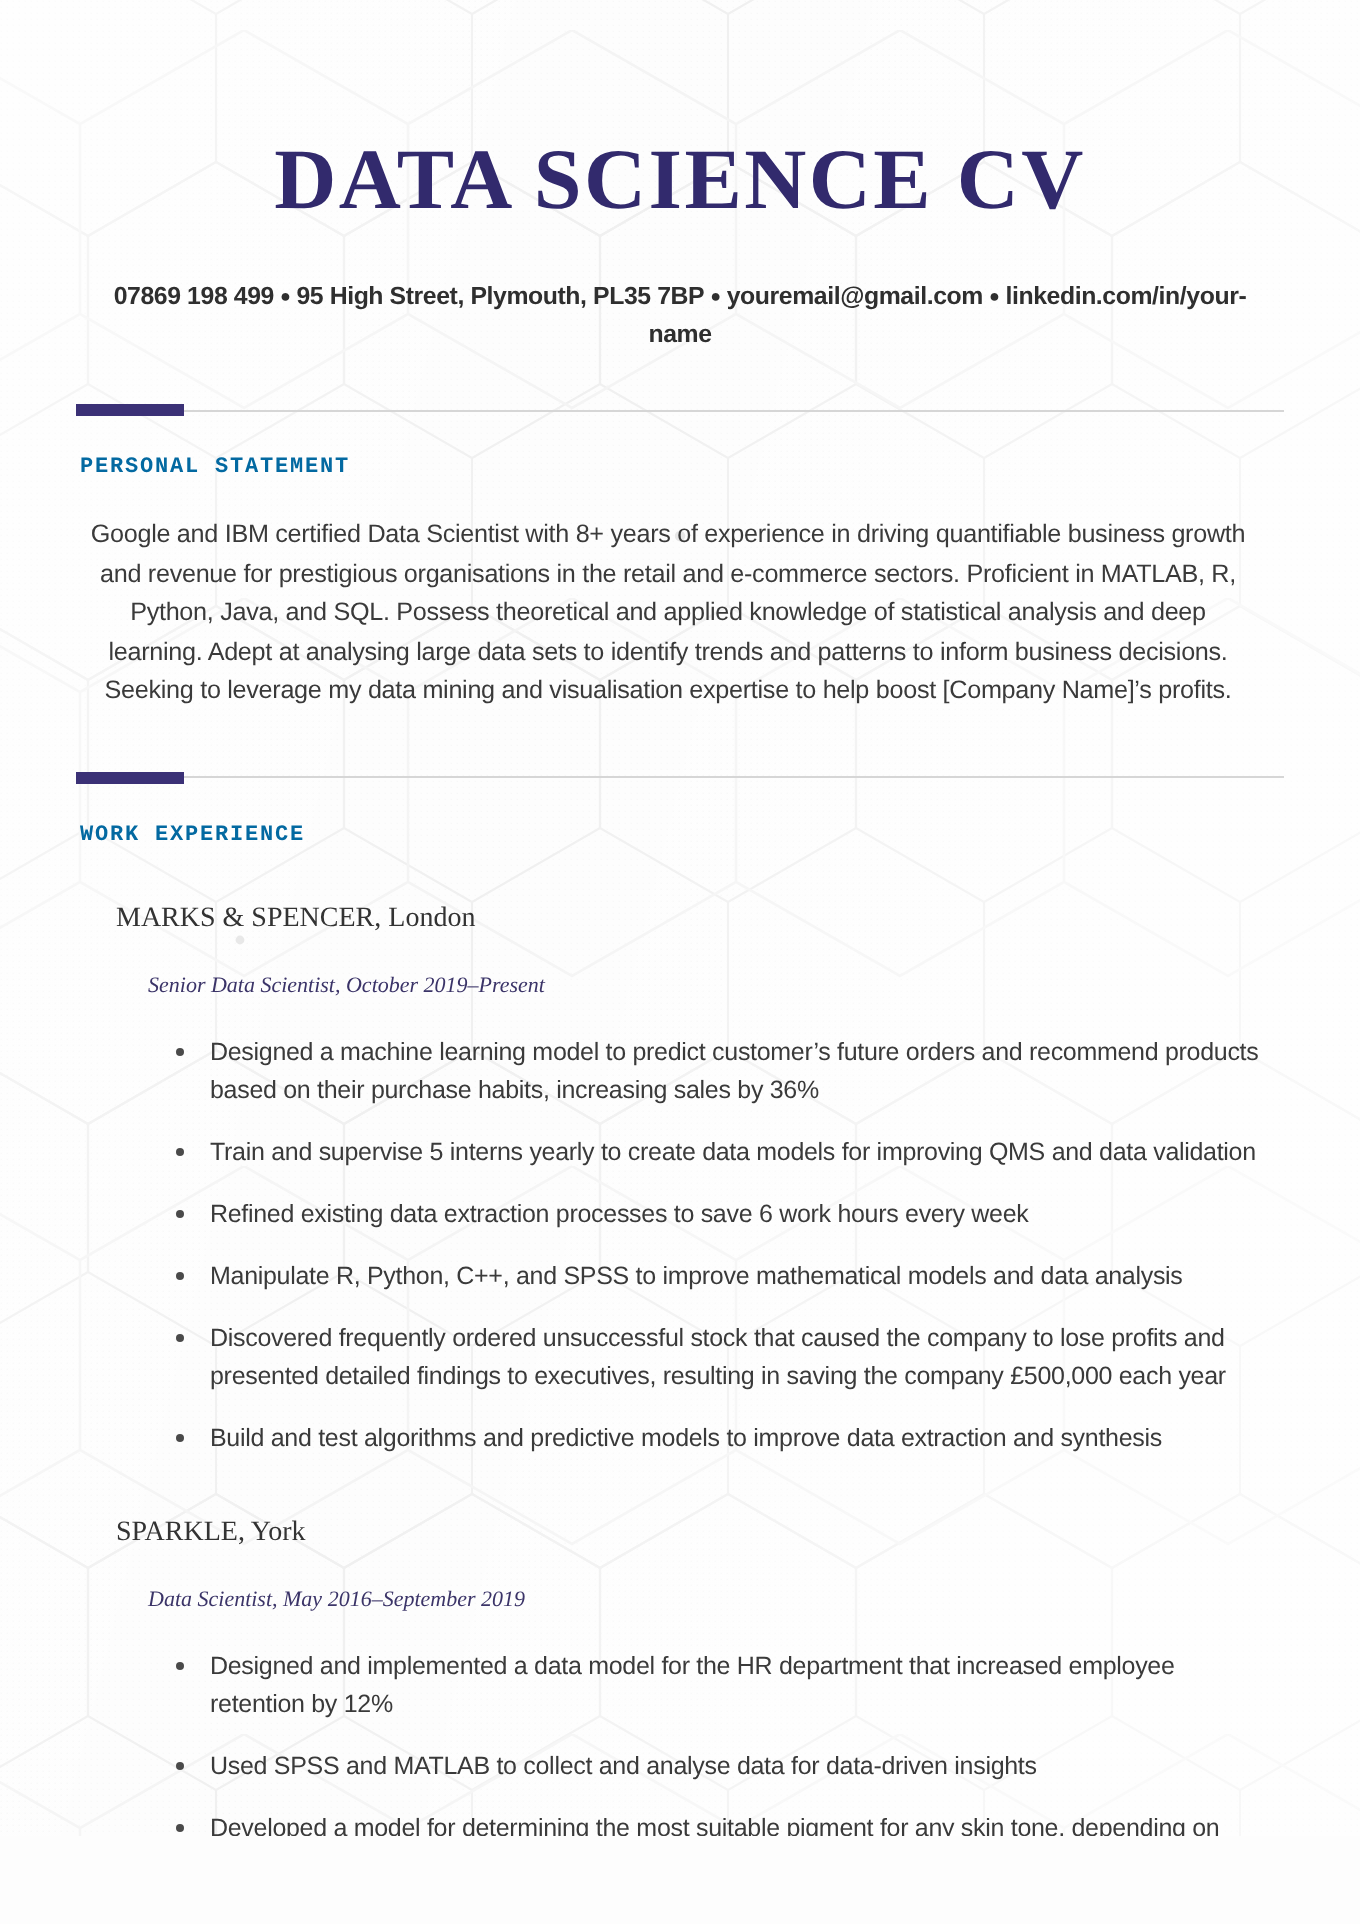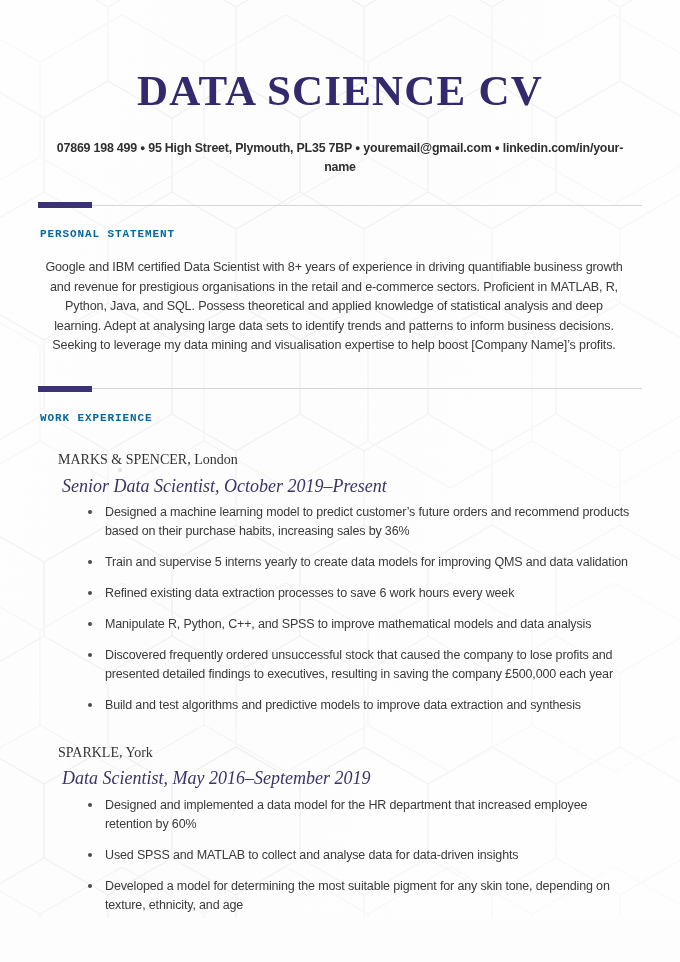--- a/index.html
+++ b/index.html
@@ -120,23 +120,23 @@
   .job-company {
     font-family: "Liberation Serif", "DejaVu Serif", serif;
     font-size: 14px;
     color: #333333;
     margin: 0;
     line-height: 1.4;
   }
   .job-title {
     font-family: "Liberation Serif", "DejaVu Serif", serif;
     font-style: italic;
-    font-size: 18px;
+    font-size: 11px;
     color: #3b3468;
-    margin: 4px;
+    margin: 16px;
     line-height: 1.4;
   }
 
   ul.bullets {
     list-style: none;
     margin: 2px 0 0 0;
     padding: 0 0 0 30px;
   }
   ul.bullets li {
     position: relative;
@@ -238,21 +238,21 @@
         <li>Manipulate R, Python, C++, and SPSS to improve mathematical models and data analysis</li>
         <li>Discovered frequently ordered unsuccessful stock that caused the company to lose profits and presented detailed findings to executives, resulting in saving the company £500,000 each year</li>
         <li>Build and test algorithms and predictive models to improve data extraction and synthesis</li>
       </ul>
     </div>
 
     <div class="job job-block-second">
       <div class="job-company">SPARKLE, York</div>
       <div class="job-title">Data Scientist, May 2016–September 2019</div>
       <ul class="bullets">
-        <li>Designed and implemented a data model for the HR department that increased employee retention by 60%</li>
+        <li>Designed and implemented a data model for the HR department that increased employee retention by 12%</li>
         <li>Used SPSS and MATLAB to collect and analyse data for data-driven insights</li>
         <li>Developed a model for determining the most suitable pigment for any skin tone, depending on texture, ethnicity, and age</li>
         <li>Improved the QMS to save processing time by 30%</li>
       </ul>
     </div>
 
   </div>
 </div>
 
 </body></html>

